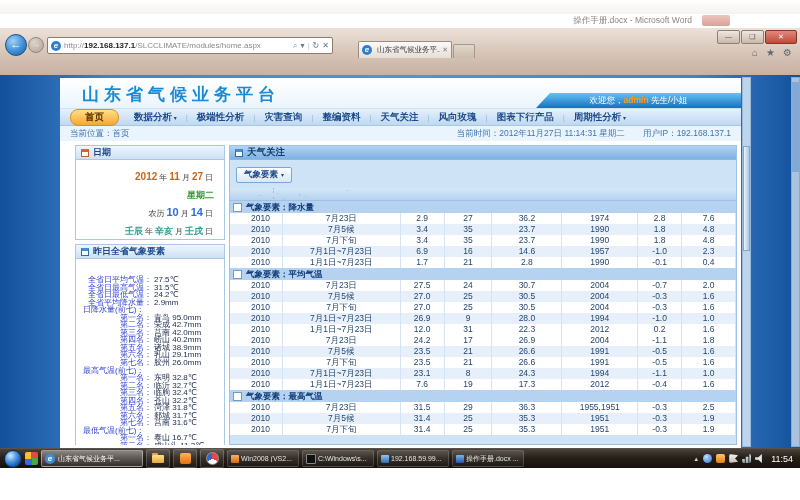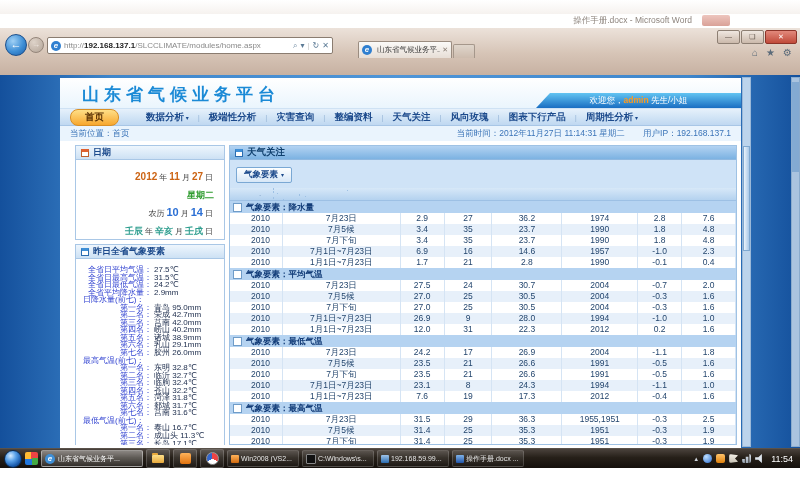--- a/index.html
+++ b/index.html
@@ -63,21 +63,21 @@
   .card-hd{position:relative;height:30px;background:linear-gradient(#ffffff,#eaf5fd);padding-left:40px;}
   .site-title{position:absolute;left:22px;top:5px;font-size:17px;font-weight:bold;color:#1b8ad6;letter-spacing:5px;}
   .ribbon{position:absolute;right:0;bottom:0;width:205px;height:15px;
           background:linear-gradient(#62c4f2,#1a6ec2);clip-path:polygon(14px 0,100% 0,100% 100%,0 100%);
           color:#fff;font-size:8.5px;line-height:15px;text-align:center;}
   .ribbon b{color:#ff9a1e;font-weight:bold;}
   .nav-bar{height:18px;background:linear-gradient(#e6f1fb,#bfd8f1);border-top:1px solid #cfe2f4;
            border-bottom:1px solid #a8c6e6;display:flex;align-items:center;padding-left:10px;box-sizing:border-box;}
   .nav-item{font-size:9.5px;font-weight:bold;color:#1c4a8c;padding:0 9px;cursor:default;white-space:nowrap;}
   .nav-active{background:linear-gradient(#ffdf87,#f7a72e);border:1px solid #d98f25;border-radius:8px;
-              color:#5a3205;padding:1px 14px;margin-right:18px;}
+              color:#5a3205;padding:1px 14px;margin-right:6px;}
   .nav-sep{color:#9ab8d8;font-size:8px;}
   .nav-caret{font-size:6px;color:#1c4a8c;}
   .crumb{height:15px;background:#eaf4fd;display:flex;justify-content:space-between;align-items:center;
          padding:0 10px;font-size:8.5px;color:#3b74b8;}
   .crumb-right span{margin-left:16px;}
   .pg-body{display:flex;padding:4px 4px 0 5px;height:300px;overflow:hidden;}
   
   .sidebar{width:160px;margin-right:4px;flex:none;}
   .panel{border:1px solid #a9c7e6;background:#fff;margin-bottom:4px;overflow:hidden;margin-left:10px;}
   .p-hd{height:13px;display:flex;align-items:center;gap:4px;padding-left:5px;
@@ -85,21 +85,21 @@
         font-size:9px;font-weight:bold;color:#1c4a8c;}
   .p-ico{width:8px;height:8px;background:#fff;border:1px solid #c06030;box-sizing:border-box;border-top:3px solid #e06030;}
   .p-ico.blue{border-color:#2a6cb0;border-top-color:#3f8fd6;}
   #cal-body{height:72px;text-align:right;padding:7px 10px 0 0;}
   .cal-line{line-height:15px;}
   .cal-num{color:#cc6414;font-weight:bold;font-size:10px;margin:0 1px;}
   .cal-unit{color:#444;font-size:8px;margin:0 1px;}
   .cal-week{color:#2e9b2e;font-size:9px;font-weight:bold;}
   .cal-lnum{color:#2b6fd4;font-weight:bold;font-size:11px;margin:0 1px;}
   .cal-gz{color:#2f9e8f;font-weight:bold;font-size:9px;margin:0 1px;}
-  #wx-body{height:198px;overflow:hidden;padding-top:7px;}
+  #wx-body{height:198px;overflow:hidden;padding-top:17px;}
   .wx-line{line-height:7.55px;font-size:8px;white-space:nowrap;padding-left:12px;}
   .wx-line.wx-hd{padding-left:7px;}
   .wx-line.wx-ind{padding-left:44px;}
   .wx-lab{color:#2d3fd0;}
   .wx-val{color:#1a2a4a;margin-left:2px;}
   
   .main{flex:1;background:#cfe3f7;border:1px solid #9fc2e4;position:relative;overflow:hidden;}
   .m-hd{height:13px;background:linear-gradient(#b3d3f2,#7cb2e2);display:flex;align-items:center;gap:4px;
         padding-left:5px;font-size:9.5px;font-weight:bold;color:#10406e;border-bottom:1px solid #8fb8e0;}
   .toolbar{height:28px;position:relative;}
@@ -427,24 +427,20 @@
               <span class="gut2"></span>
               <span class="td c0">2010</span>
               <span class="td c1">1月1日~7月23日</span>
               <span class="td c2">12.0</span>
               <span class="td c3">31</span>
               <span class="td c4">22.3</span>
               <span class="td c5">2012</span>
               <span class="td c6">0.2</span>
               <span class="td c7">1.6</span>
             </div>
-            <div class="tr tgroup">
-              <span class="chk"></span>
-              <span class="glab">气象要素：最低气温</span>
-            </div>
             <div class="tr tdata">
               <span class="gut2"></span>
               <span class="td c0">2010</span>
               <span class="td c1">7月23日</span>
               <span class="td c2">24.2</span>
               <span class="td c3">17</span>
               <span class="td c4">26.9</span>
               <span class="td c5">2004</span>
               <span class="td c6">-1.1</span>
               <span class="td c7">1.8</span>

